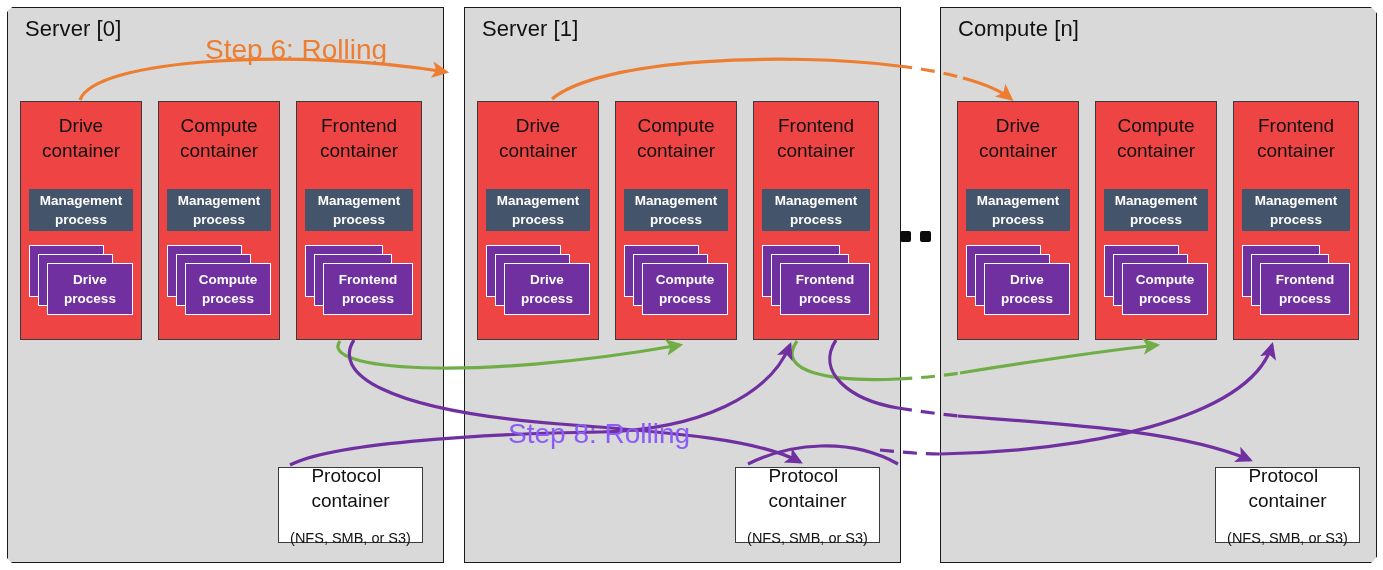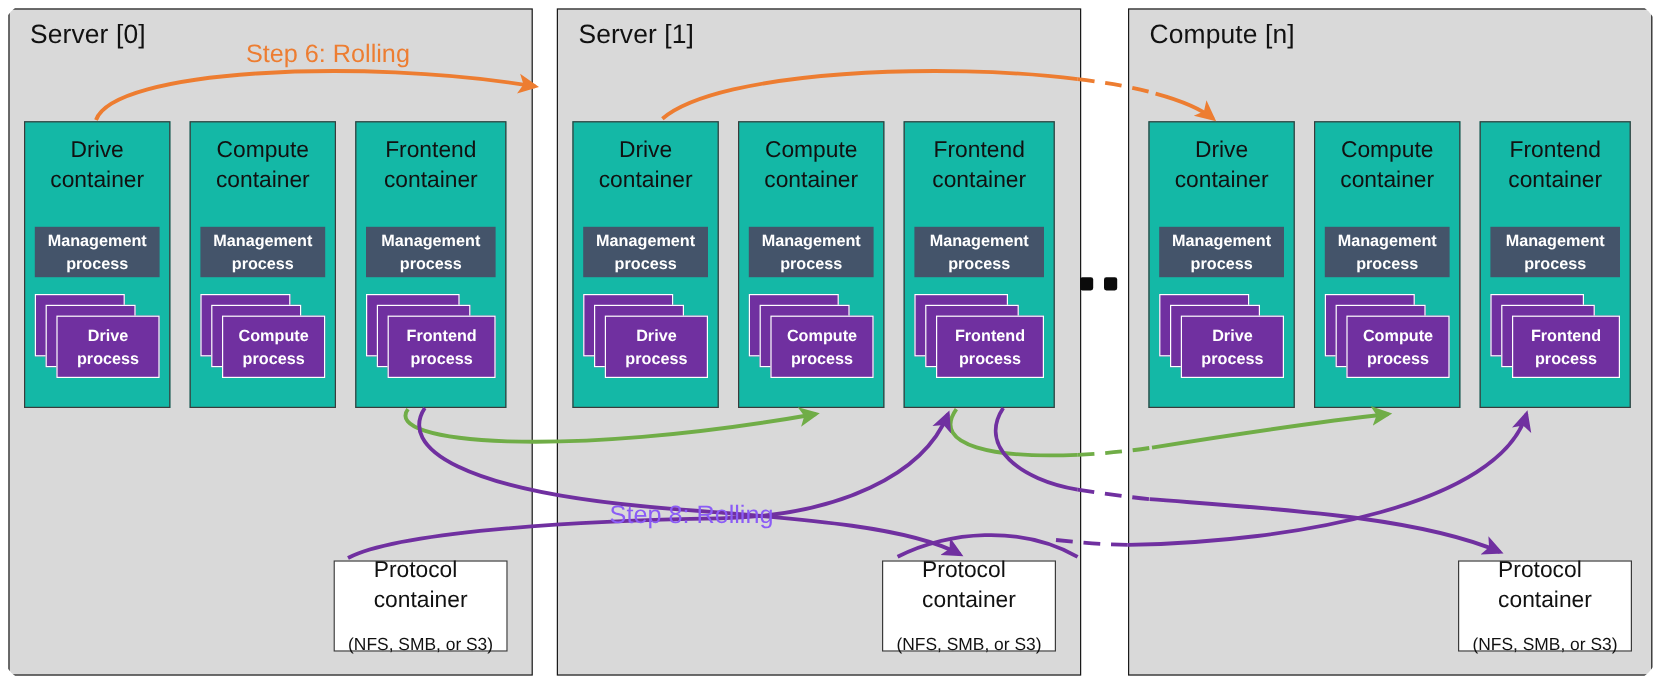--- a/index.html
+++ b/index.html
@@ -27,21 +27,21 @@
     left:17px;
     top:8px;
     font-size:22px;
     color:#111111;
     letter-spacing:.1px;
     white-space:nowrap;
   }
   
   .container-box{
     position:absolute;
-    background:#14b8a6;
+    background:#ef4444;
     border:1.5px solid #3b3b3b;
     box-sizing:border-box;
   }
   .container-title{
     position:absolute;
     left:0;right:0;
     top:11px;
     text-align:center;
     font-size:19px;
     line-height:25px;
@@ -133,21 +133,21 @@
   
   #arrows{
     position:absolute;
     left:0;top:0;
     width:1383px;height:570px;
     pointer-events:none;
   }
   
   .step-label{
     position:absolute;
-    font-size:21px;
+    font-size:28px;
     white-space:nowrap;
     font-weight:normal;
   }
 </style>
 </head>
 <body>
 
 <div id="canvas">
 
   <div class="server-panel" style="left:7px; top:7px; width:437px; height:556px;">

